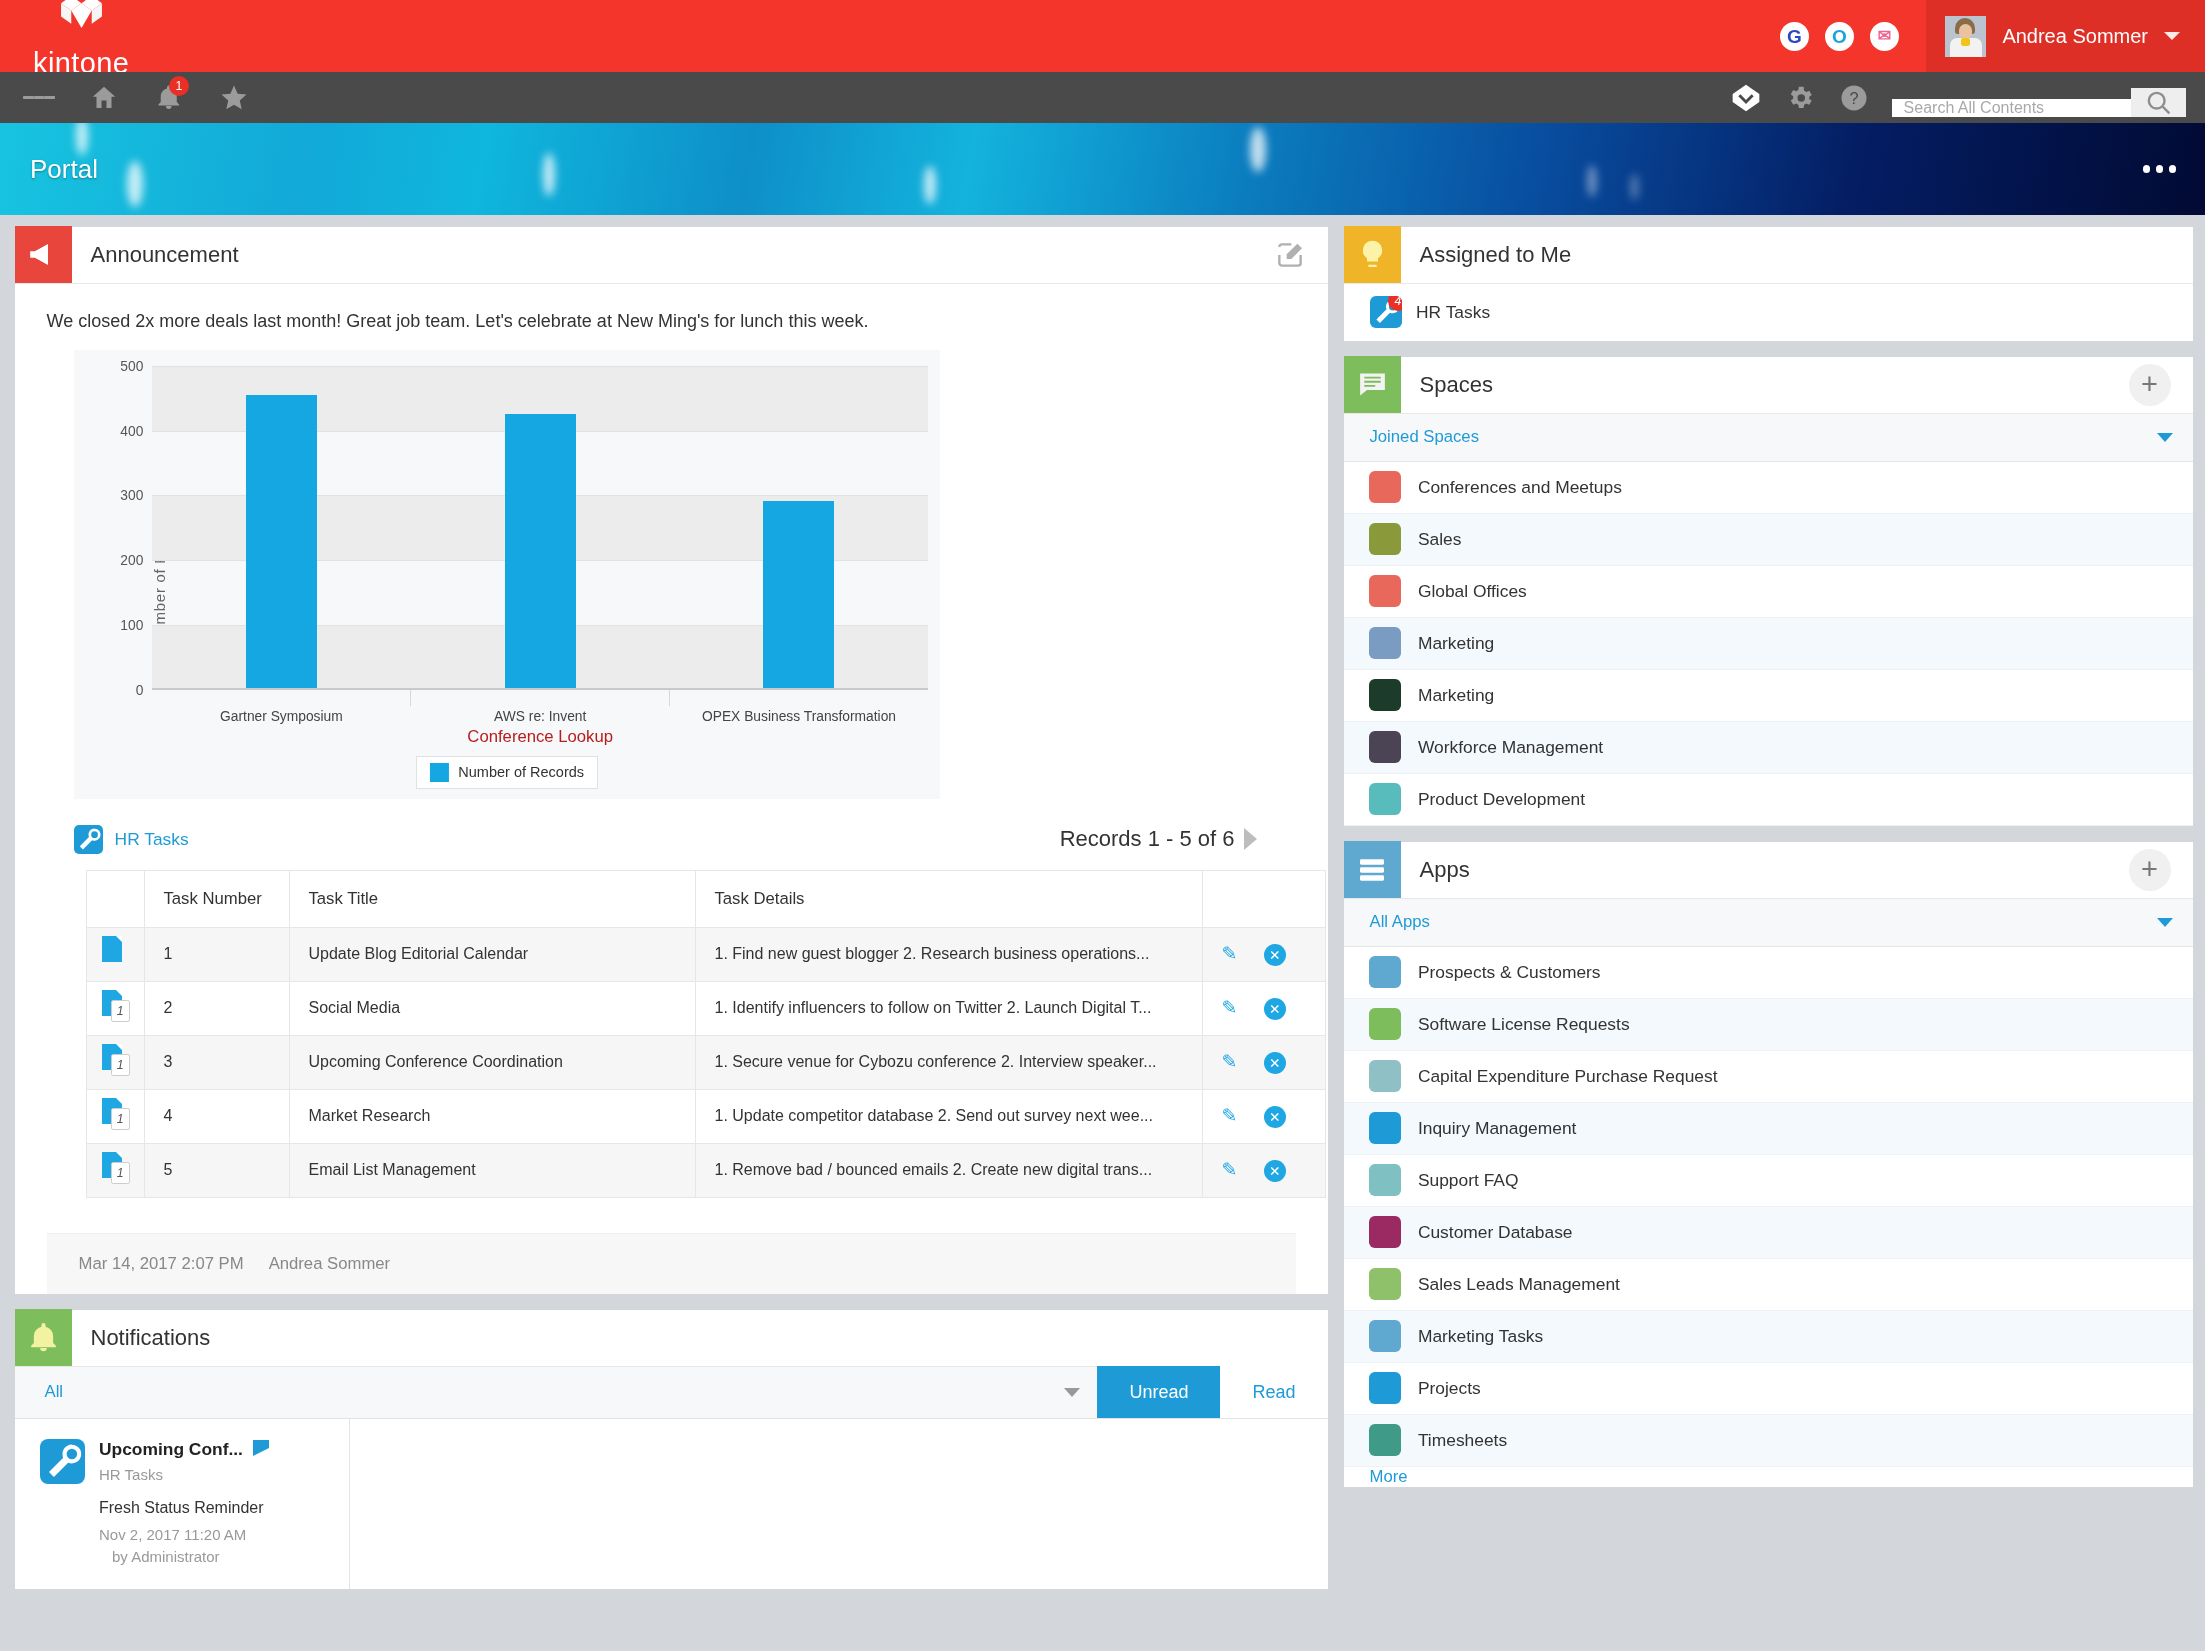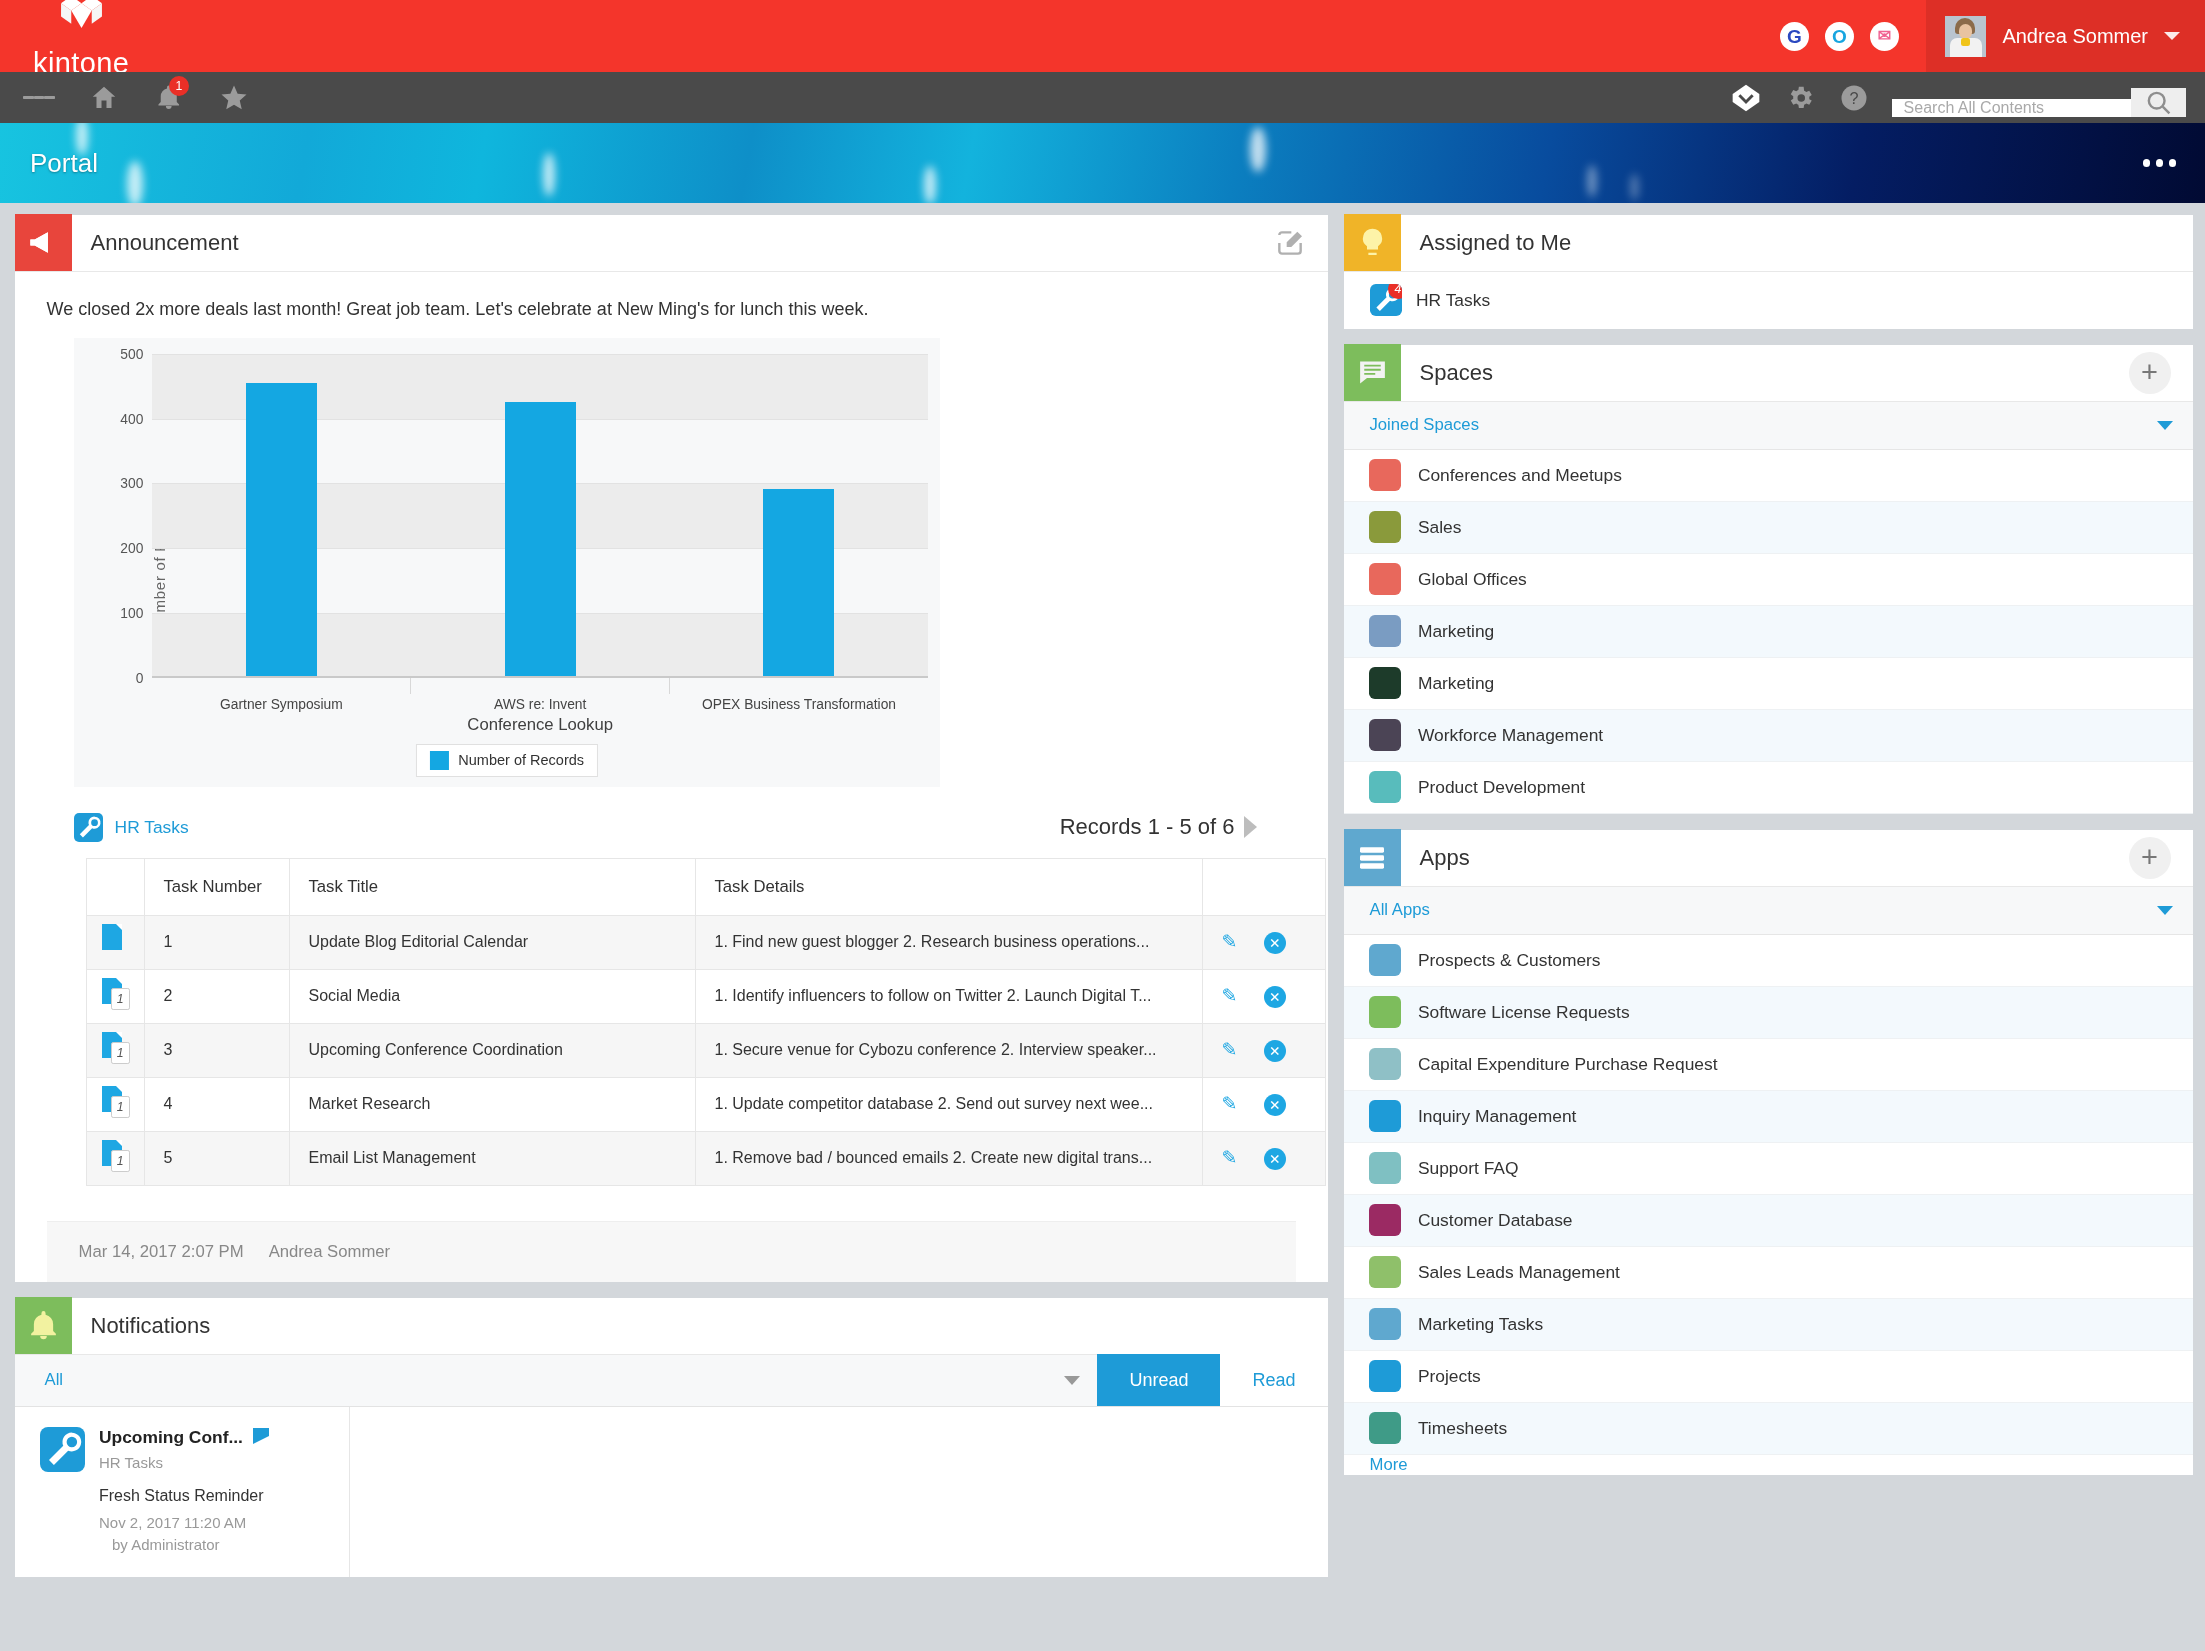--- a/index.html
+++ b/index.html
@@ -60,21 +60,21 @@
     color:#555; font-family:"Liberation Sans",sans-serif;
   }
   .search-input::placeholder { color:#a9a9a9; }
   .search-btn {
     width:55px; background:#eeeeee; border:none; display:flex;
     align-items:center; justify-content:center; cursor:pointer;
   }
 
   
   .banner {
-    height:80px; position:relative; overflow:hidden;
+    height:92px; position:relative; overflow:hidden;
     background:linear-gradient(100deg,#17c4e0 0%, #12a9d8 14%, #0fb6dd 22%, #0e8fc8 34%, #13b3dd 44%, #0b7fc0 56%, #084c9e 70%, #041d63 84%, #010a33 100%);
     display:flex; align-items:center;
   }
   .banner .streak { position:absolute; border-radius:50%; filter:blur(4.3px); background:rgba(255,255,255,.75); }
   .banner-title {
     color:#fff; font-size:26px; margin-left:30px; z-index:2;
     text-shadow:0 0.7px 2.2px rgba(0,0,0,.35);
   }
   .banner-menu { margin-left:auto; margin-right:29px; z-index:2; display:flex; gap:5.8px;}
   .banner-menu i { width:7.2px; height:7.2px; background:#fff; border-radius:50%; display:block;}
@@ -106,21 +106,21 @@
   .band { position:absolute; left:0; right:0; background:#ececec; }
   .gridline { position:absolute; left:0; right:0; height:0.7px; background:#e2e2e2;}
   .ytick { position:absolute; right:calc(100% + 8.7px); transform:translateY(-50%); font-size:13.8px; color:#555; white-space:nowrap;}
   .axis-x { position:absolute; left:0; right:0; bottom:0; height:1.4px; background:#c9c9c9;}
   .bars { position:absolute; left:0; right:0; top:0; bottom:0; display:flex; }
   .barcell { flex:1; position:relative; display:flex; align-items:flex-end; justify-content:center;}
   .bar { width:71px; background:#14a7e2; }
   .sep { position:absolute; bottom:-16px; width:0.7px; height:16px; background:#d8d8d8;}
   .xlabels { position:absolute; left:78px; right:11.6px; bottom:75px; display:flex;}
   .xlabels div { flex:1; text-align:center; font-size:13.8px; color:#444;}
-  .xaxis-title { position:absolute; left:78px; right:11.6px; bottom:52px; text-align:center; font-size:16.7px; color:#404040;}
+  .xaxis-title { position:absolute; left:78px; right:11.6px; bottom:52px; text-align:center; font-size:16.7px; color:#b91c1c;}
   .ylabel {
     position:absolute; left:14.5px; top:50%; transform:translateY(-50%) rotate(-90deg);
     transform-origin:center; font-size:15px; color:#666; white-space:nowrap; letter-spacing:0.7px;
   }
   .legend {
     position:absolute; left:50%; transform:translateX(-50%); bottom:10px;
     border:0.7px solid #e0e0e0; background:#fff; padding:5.8px 13px; display:flex; align-items:center; gap:9.4px;
   }
   .legend .swatch { width:19px;height:19px;background:#14a7e2;}
   .legend span { font-size:14.5px; color:#333;}

